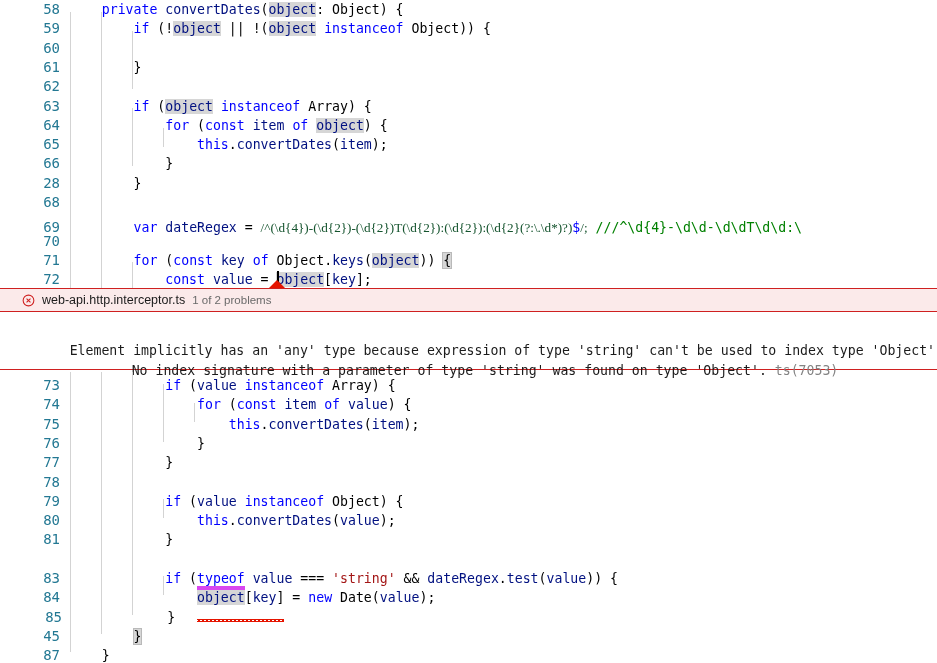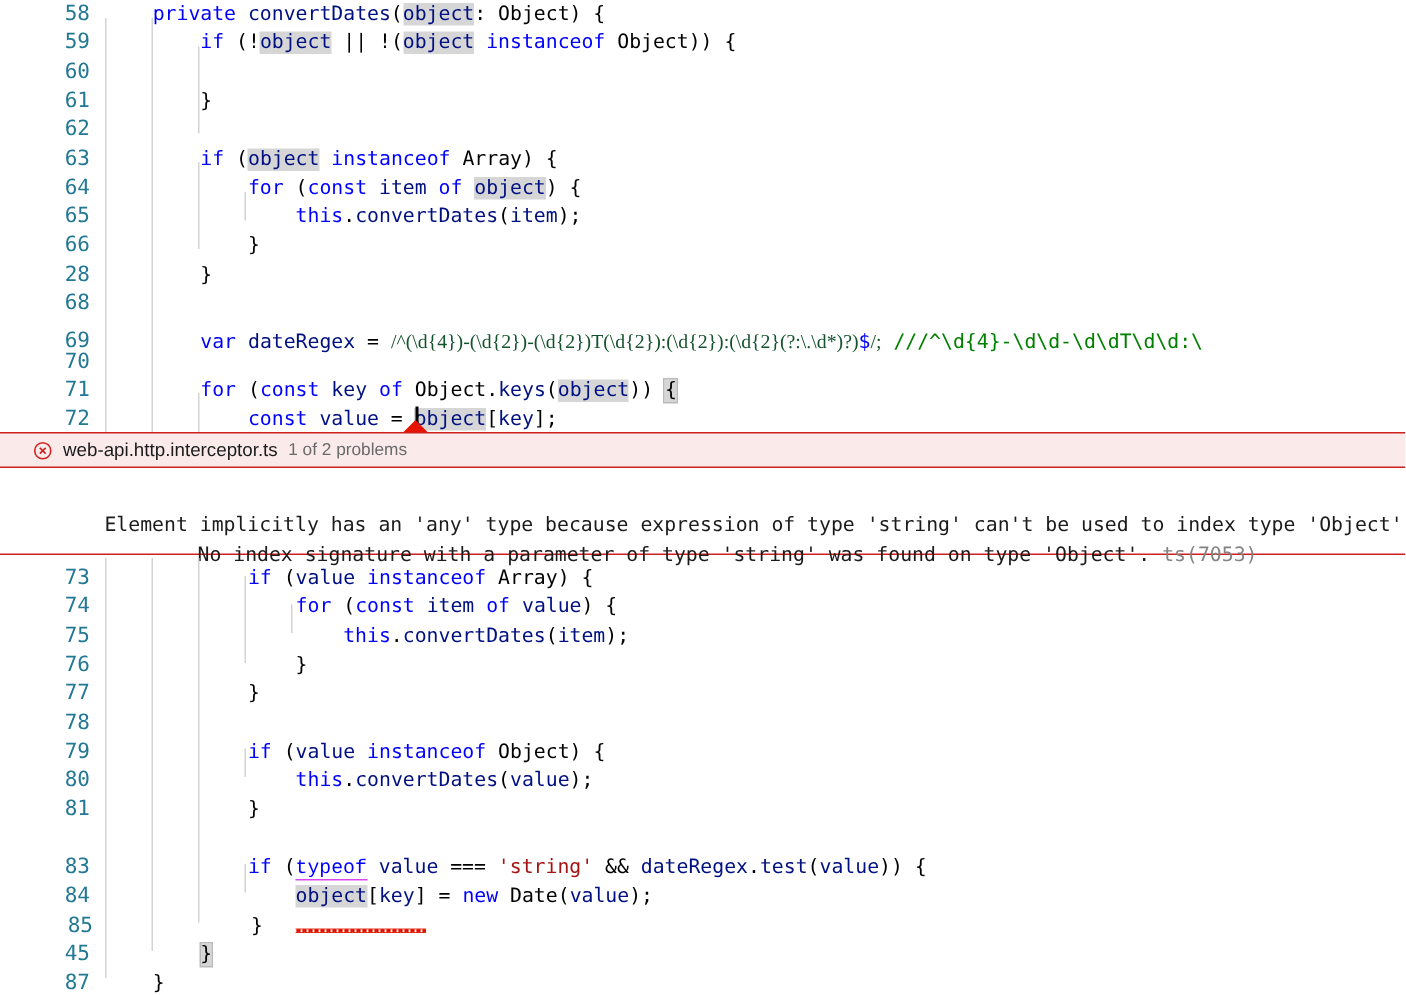--- a/index.html
+++ b/index.html
@@ -79,22 +79,21 @@
     background-position: left bottom;
     background-size: 4px 3px;
     background-image:
       linear-gradient(135deg, transparent 0 35%, #e51400 35% 65%, transparent 65% 100%),
       linear-gradient(45deg,  transparent 0 35%, #e51400 35% 65%, transparent 65% 100%);
     padding-bottom: 17px;
     text-align: right;
   }
   
   .underline-grey {
-    border-bottom: 1px solid #d946ef;
-    font-family: Liberation Mono, monospace;
+    border-bottom: 6px solid #d946ef;
   }
 
   
   .caret {
     position: absolute;
     width: 2px;
     background: #000000;
   }
 
   

